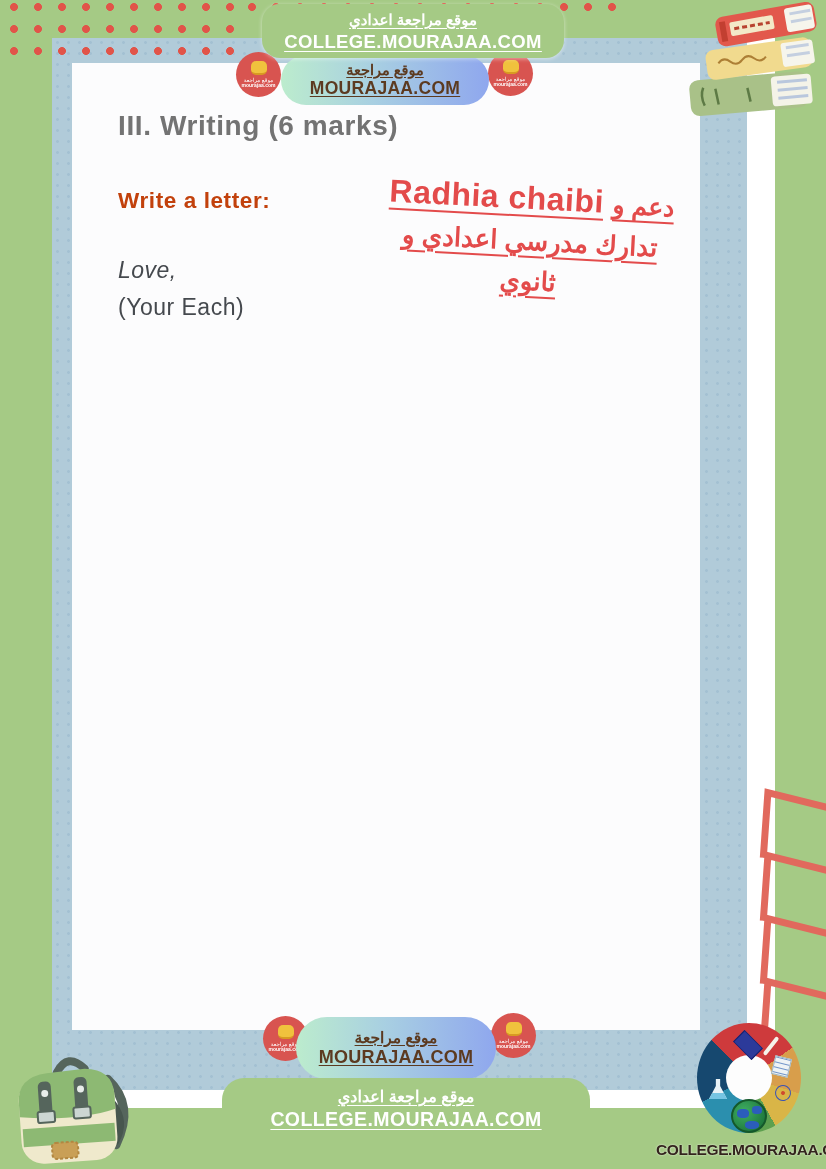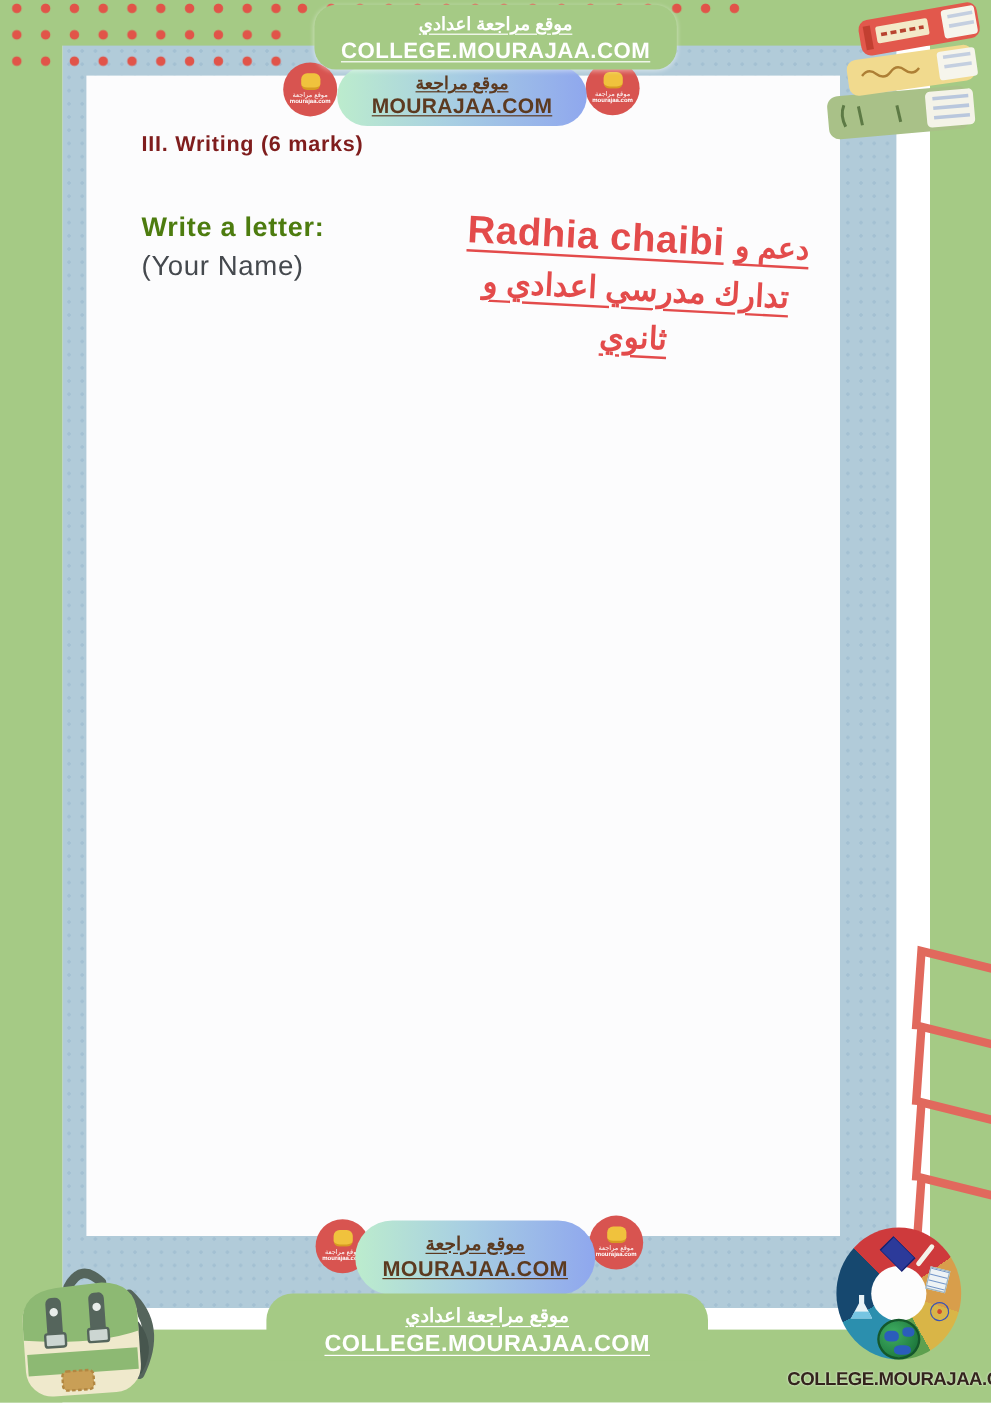--- a/index.html
+++ b/index.html
@@ -56,22 +56,22 @@
           color:#ffffff; text-align:center; line-height:1.1; }
   .seal .blob { width:16px; height:14px; border-radius:5px; background:#f0c23d;
                 border-bottom:2px solid #d89a22; margin-bottom:2px; }
   .seal .s-ar { font-size:5.5px; }
   .seal .s-dom { font-size:5px; font-weight:700; }
   .seal-tl { left:236px; top:52px; } .seal-tr { left:488px; top:51px; }
   .seal-bl { left:263px; top:1016px; } .seal-br { left:491px; top:1013px; }
 
   
   .content { left:118px; top:110px; width:525px; color:#45494e; }
-  .doc-title { font-size:18px; font-weight:700; color:#7f1d1d; letter-spacing:.6px; }
-  .prompt { margin-top:46px; font-size:22.5px; font-weight:700; color:#4d7c0f; letter-spacing:.6px; }
+  .doc-title { font-size:28px; font-weight:700; color:#737373; letter-spacing:.6px; }
+  .prompt { margin-top:46px; font-size:22.5px; font-weight:700; color:#c2410c; letter-spacing:.6px; }
   .salutation { margin-top:44px; font-size:23px; font-style:italic; letter-spacing:.5px; }
   .para { margin-top:40px; font-size:23px; line-height:36.6px; letter-spacing:.8px; }
   .para b { color:#2e3236; }
   .closing { margin-top:38px; font-size:23px; font-style:italic; letter-spacing:.5px; line-height:36.6px; }
   .signature { font-size:23px; letter-spacing:.5px; line-height:36.6px; }
 
   
   .stamp { left:330px; top:180px; width:400px; transform:rotate(3deg); color:#e34b4b;
            text-align:center; font-weight:700; }
   .stamp .l1 { display:flex; justify-content:center; align-items:baseline; gap:9px; }
@@ -180,21 +180,22 @@
         <rect x="44" y="17" width="44" height="14" rx="2" fill="#f3e9c8"></rect>
         <line x1="48" y1="24" x2="84" y2="24" stroke="#b8432f" stroke-width="3" stroke-dasharray="5 3"></line>
         <rect x="34" y="15" width="6" height="20" fill="#c23f31"></rect>
       </g>
     </svg>
   </div>
 
   <div class="abs content">
     <div class="doc-title">III. Writing (6 marks)</div>
     <div class="prompt">Write a letter:</div>
-    <div class="signature">(Your Name)</div>
+    <div class="closing">Love,</div>
+    <div class="signature">(Your Each)</div>
   </div>
 
   <div class="abs stamp">
     <div class="l1">
       <span class="latin">Radhia chaibi</span>
       <span class="ar" dir="rtl">دعم و</span>
     </div>
     <div class="l2" dir="rtl">تدارك مدرسي اعدادي و</div>
     <div class="l3" dir="rtl">ثانوي</div>
   </div>

